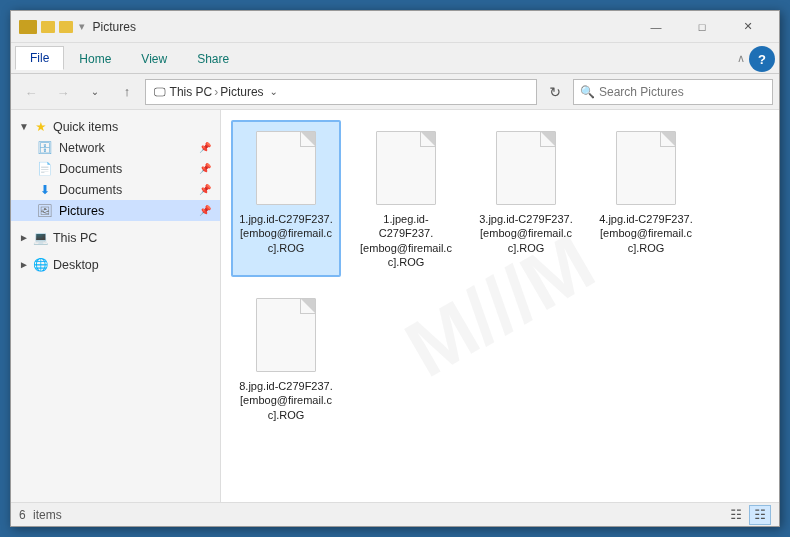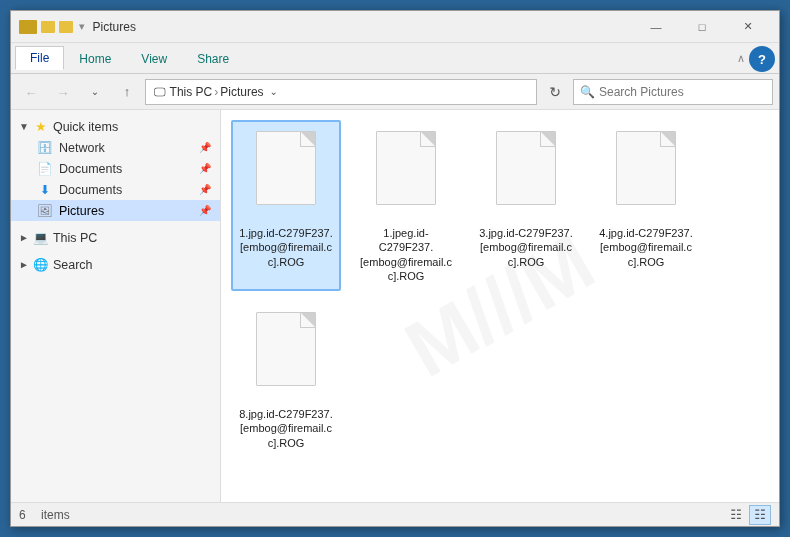--- a/index.html
+++ b/index.html
@@ -308,21 +308,21 @@
       border-style: solid;
       border-width: 0 14px 14px 0;
       border-color: transparent #d0d0d0 transparent transparent;
     }
     .file-name {
       font-size: 11px;
       text-align: center;
       color: #222;
       word-break: break-word;
       line-height: 1.3;
-      margin-top: 18px;
+      margin-top: 4px;
       max-width: 108px;
     }
     
     .status-bar {
       height: 24px;
       background: #f0f0f0;
       border-top: 1px solid #ddd;
       display: flex;
       align-items: center;
       padding: 0 8px;
@@ -448,21 +448,21 @@
 
       <div class="sidebar-section-header" style="margin-top:4px;">
         <span class="expand-arrow">►</span>
         <span class="sidebar-icon pc-icon">💻</span>
         <span>This PC</span>
       </div>
 
       <div class="sidebar-section-header" style="margin-top:4px;">
         <span class="expand-arrow">►</span>
         <span class="sidebar-icon net-icon">🌐</span>
-        <span>Search</span>
+        <span>Desktop</span>
       </div>
     </div>
 
     <div class="content">
       <div class="watermark">M///M</div>
       <div class="file-grid">
 
       <div class="file-item selected">
             <div class="file-icon-wrapper">
               <div class="file-doc-icon"></div>
@@ -493,20 +493,20 @@
             </div>
             <div class="file-name">8.jpg.id-C279F237.[embog@firemail.cc].ROG</div>
           </div>
         </div>
     </div>
   </div>
 
   <div class="status-bar">
     <span>
       <span>6</span>
-      <span style="margin-left:12px;">items</span>
+      <span style="margin-left:4px;">items</span>
     </span>
     <div class="status-right">
       <button class="view-btn">☷</button>
       <button class="view-btn active">☷</button>
     </div>
   </div>
 </div>
 
 </body></html>

